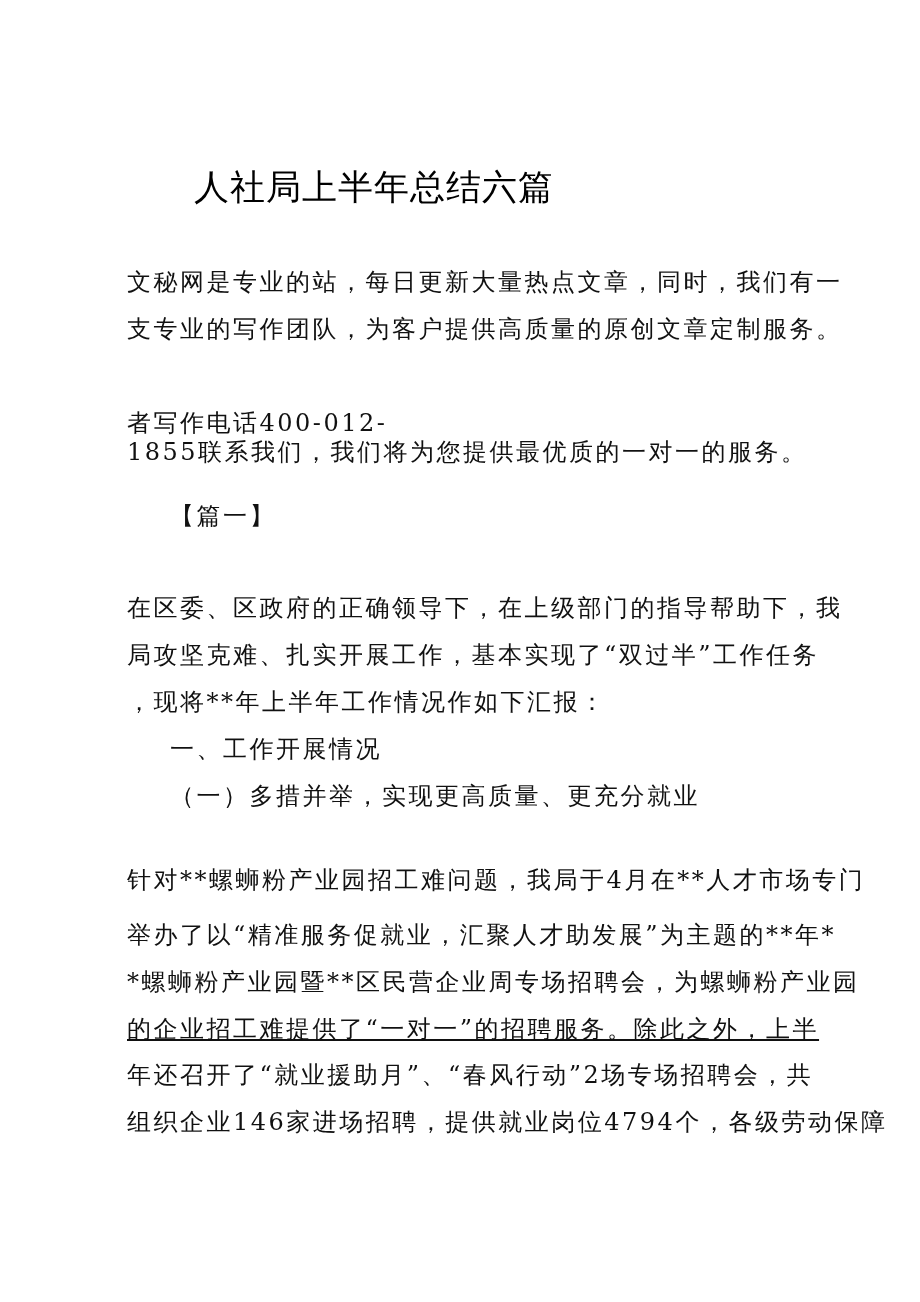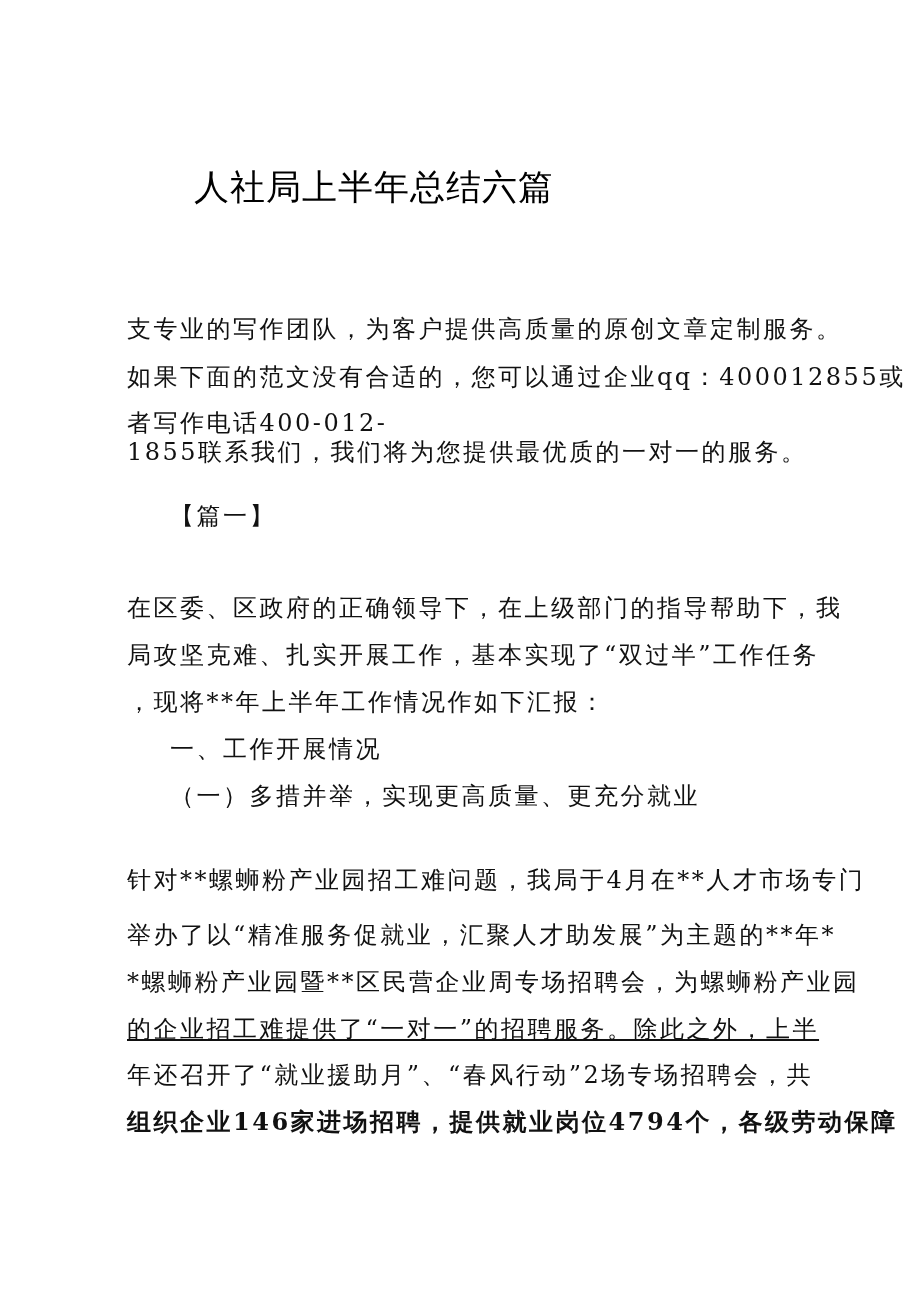--- a/index.html
+++ b/index.html
@@ -47,34 +47,34 @@
     .line.indent1 { left: 170px; }
     .line.indent2 { left: 170px; }
   </style>
 </head>
 <body>
 
 <div class="page">
 
   <h1 class="title">人社局上半年总结六篇</h1>
 
+  <div class="line" style="top:266px;">文秘网是专业的站，每日更新大量热点文章，同时，我们有一</div>
   <div class="line" style="top:313px;">支专业的写作团队，为客户提供高质量的原创文章定制服务。</div>
-  <div class="line" style="top:361px;">如果下面的范文没有合适的，您可以通过企业qq：400012855或</div>
   <div class="line" style="top:407px;">者写作电话400-012-</div>
   <div class="line" style="top:436px;">1855联系我们，我们将为您提供最优质的一对一的服务。</div>
 
   <div class="line" style="top:500px; left:170px;">【篇一】</div>
 
   <div class="line" style="top:592px;">在区委、区政府的正确领导下，在上级部门的指导帮助下，我</div>
   <div class="line" style="top:639px;">局攻坚克难、扎实开展工作，基本实现了“双过半”工作任务</div>
   <div class="line" style="top:686px;">，现将**年上半年工作情况作如下汇报：</div>
 
   <div class="line indent1" style="top:733px;">一、工作开展情况</div>
   <div class="line indent2" style="top:780px;">（一）多措并举，实现更高质量、更充分就业</div>
 
   <div class="line" style="top:864px;">针对**螺蛳粉产业园招工难问题，我局于4月在**人才市场专门</div>
   <div class="line" style="top:919px;">举办了以“精准服务促就业，汇聚人才助发展”为主题的**年*</div>
   <div class="line" style="top:966px;">*螺蛳粉产业园暨**区民营企业周专场招聘会，为螺蛳粉产业园</div>
   <div class="line" style="top:1013px;text-decoration:underline;">的企业招工难提供了“一对一”的招聘服务。除此之外，上半</div>
   <div class="line" style="top:1059px;">年还召开了“就业援助月”、“春风行动”2场专场招聘会，共</div>
-  <div class="line" style="top:1106px;font-weight:bold;">组织企业146家进场招聘，提供就业岗位4794个，各级劳动保障</div>
+  <div class="line" style="top:1106px;">组织企业146家进场招聘，提供就业岗位4794个，各级劳动保障</div>
 
 </div>
 
 </body></html>

